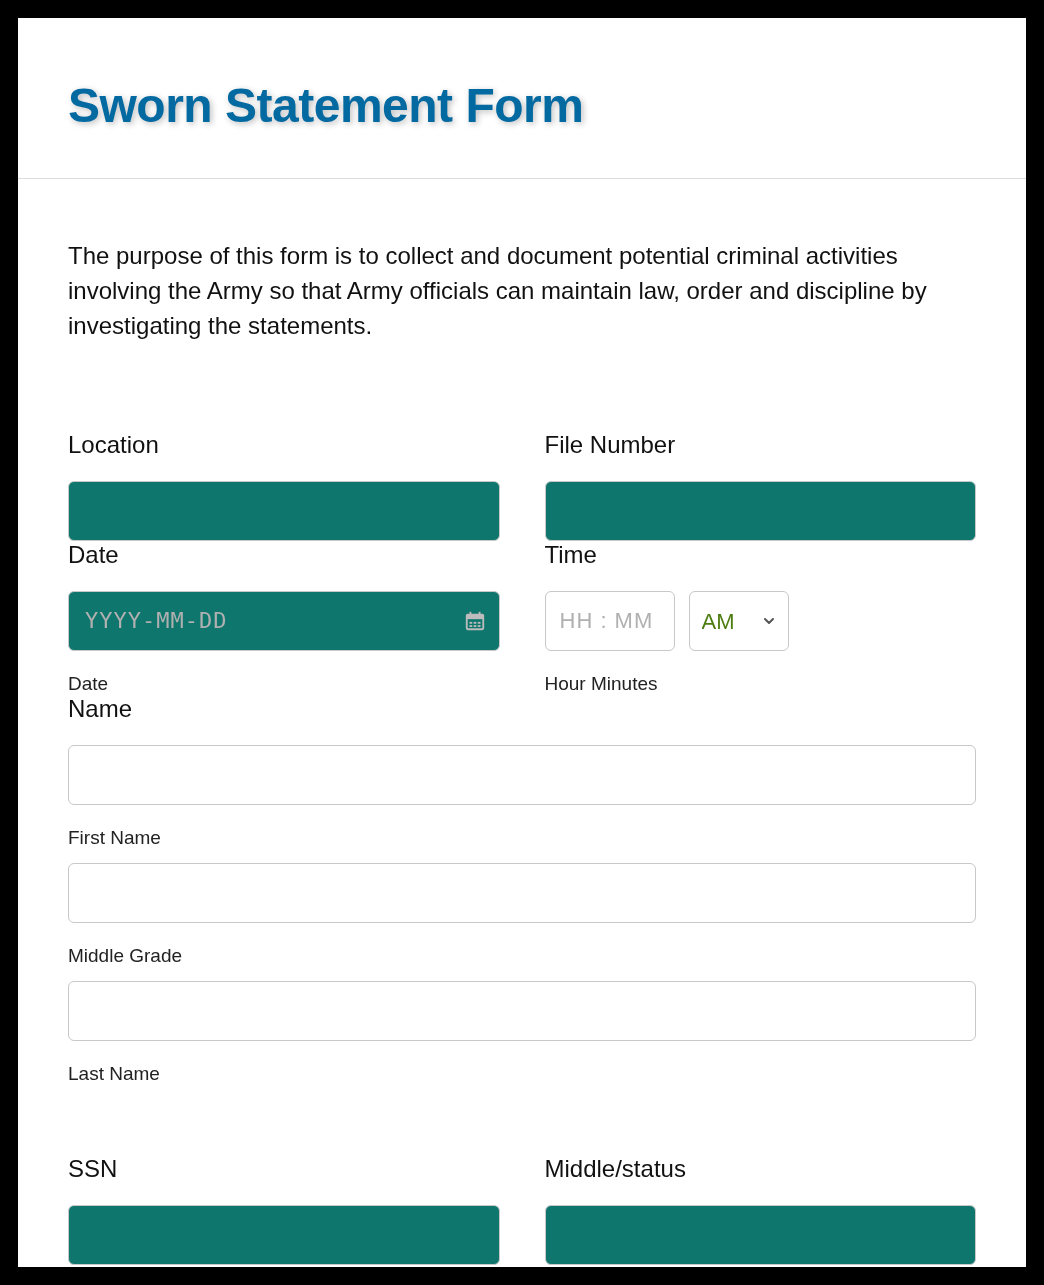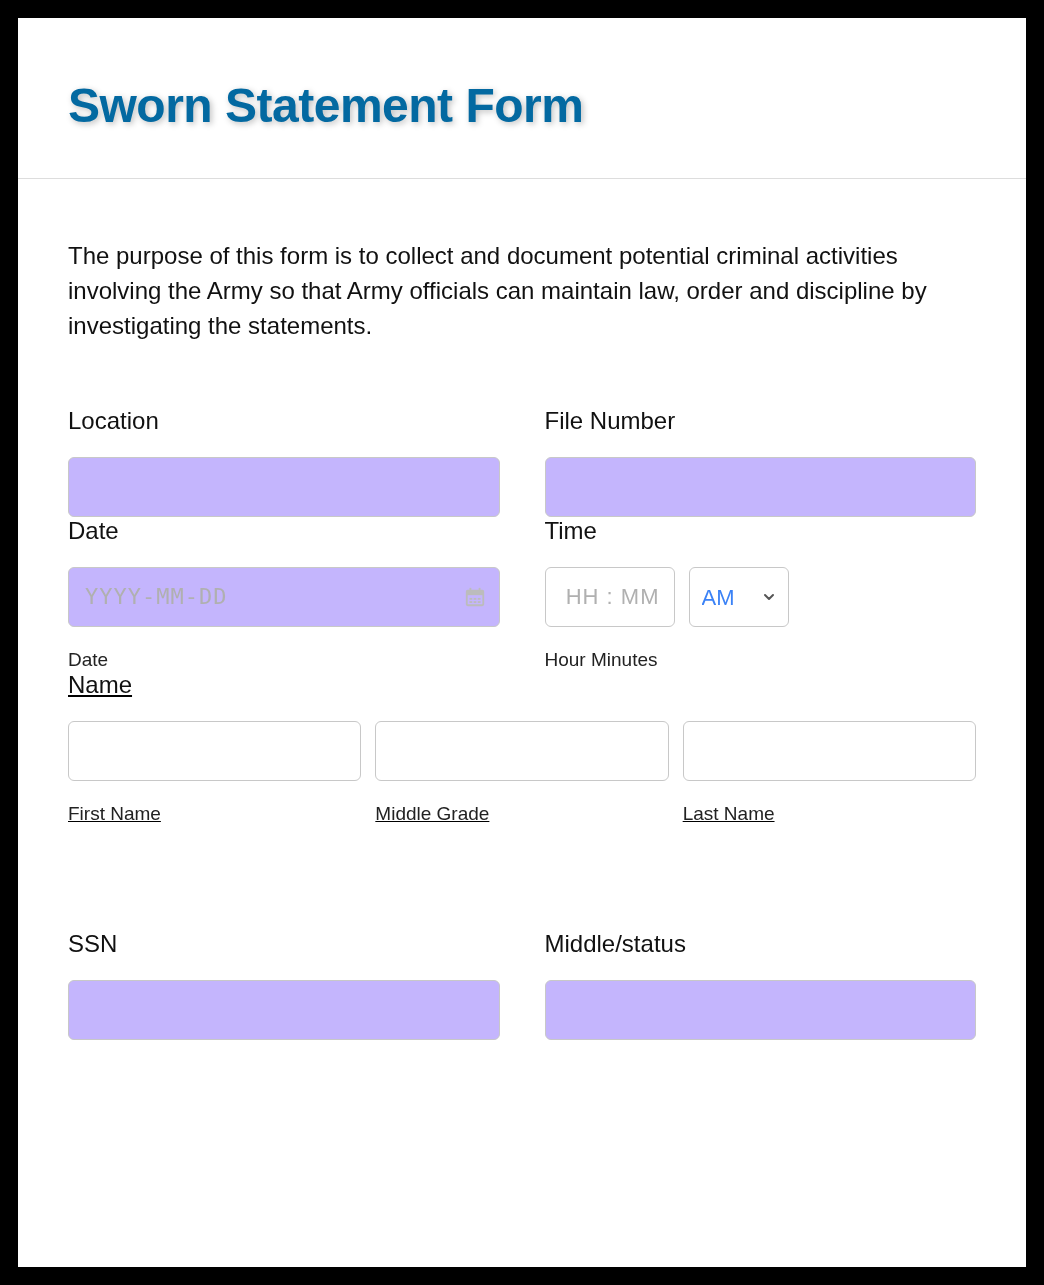--- a/index.html
+++ b/index.html
@@ -22,21 +22,21 @@
       text-shadow: 2px 2px 6px rgba(0,0,0,0.25);
       letter-spacing: -0.5px;
     }
     .content {
       padding: 60px 50px 0 50px;
     }
     .description {
       font-size: 24px;
       line-height: 1.45;
       color: #111;
-      margin-bottom: 64px;
+      margin-bottom: 88px;
     }
     .form-row {
       display: flex;
       gap: 45px;
     }
     .form-col {
       flex: 1;
     }
     .field-label {
       font-size: 24px;
@@ -45,21 +45,21 @@
       margin-bottom: 22px;
       display: block;
     }
     .text-input {
       width: 100%;
       height: 60px;
       border: 1px solid #c8c8c8;
       border-radius: 6px;
       font-size: 22px;
       padding: 0 16px;
-      background: #c4b5fd;
+      background: #0f766e;
       color: #111;
     }
     .text-input::placeholder {
       color: #b0b0b0;
       font-family: 'SF Mono', Menlo, Consolas, monospace;
       letter-spacing: 1px;
     }
     .date-wrapper {
       position: relative;
       width: 100%;
@@ -88,78 +88,78 @@
       align-items: center;
     }
     .time-input {
       width: 130px;
       height: 60px;
       border: 1px solid #c8c8c8;
       border-radius: 6px;
       font-size: 22px;
       padding: 0 14px;
       background: #fff;
-      text-align: right;
+      text-align: left;
       color: #111;
     }
     .time-input::placeholder {
       color: #b0b0b0;
       letter-spacing: 1px;
     }
     .ampm-select {
       width: 100px;
       height: 60px;
       border: 1px solid #c8c8c8;
       border-radius: 6px;
       font-size: 22px;
       padding: 0 12px;
       background: #fff;
-      color: #3b82f6;
+      color: #4d7c0f;
       appearance: none;
       -webkit-appearance: none;
       position: relative;
     }
     .ampm-wrapper {
       position: relative;
       display: inline-block;
     }
     .ampm-chevron {
       position: absolute;
       right: 12px;
       top: 50%;
       transform: translateY(-50%);
       pointer-events: none;
       width: 16px;
       height: 16px;
     }
     .name-row {
       display: flex;
       gap: 14px;
+      flex-direction: column;
     }
     .name-col {
       flex: 1;
     }
     .name-input {
       width: 100%;
       height: 60px;
       border: 1px solid #c8c8c8;
       border-radius: 6px;
       font-size: 22px;
       padding: 0 16px;
       background: #fff;
     }
     .name-sub {
       font-size: 19px;
       color: #222;
       margin-top: 22px;
       display: block;
     }
     .name-section {
-      margin-bottom: 105px;
-      text-decoration: underline;
+      margin-bottom: 70px;
     }
   </style>
 </head>
 <body>
 
 <div class="header-section">
   <h1 class="page-title">Sworn Statement Form</h1>
 </div>
 
 <div class="content">

